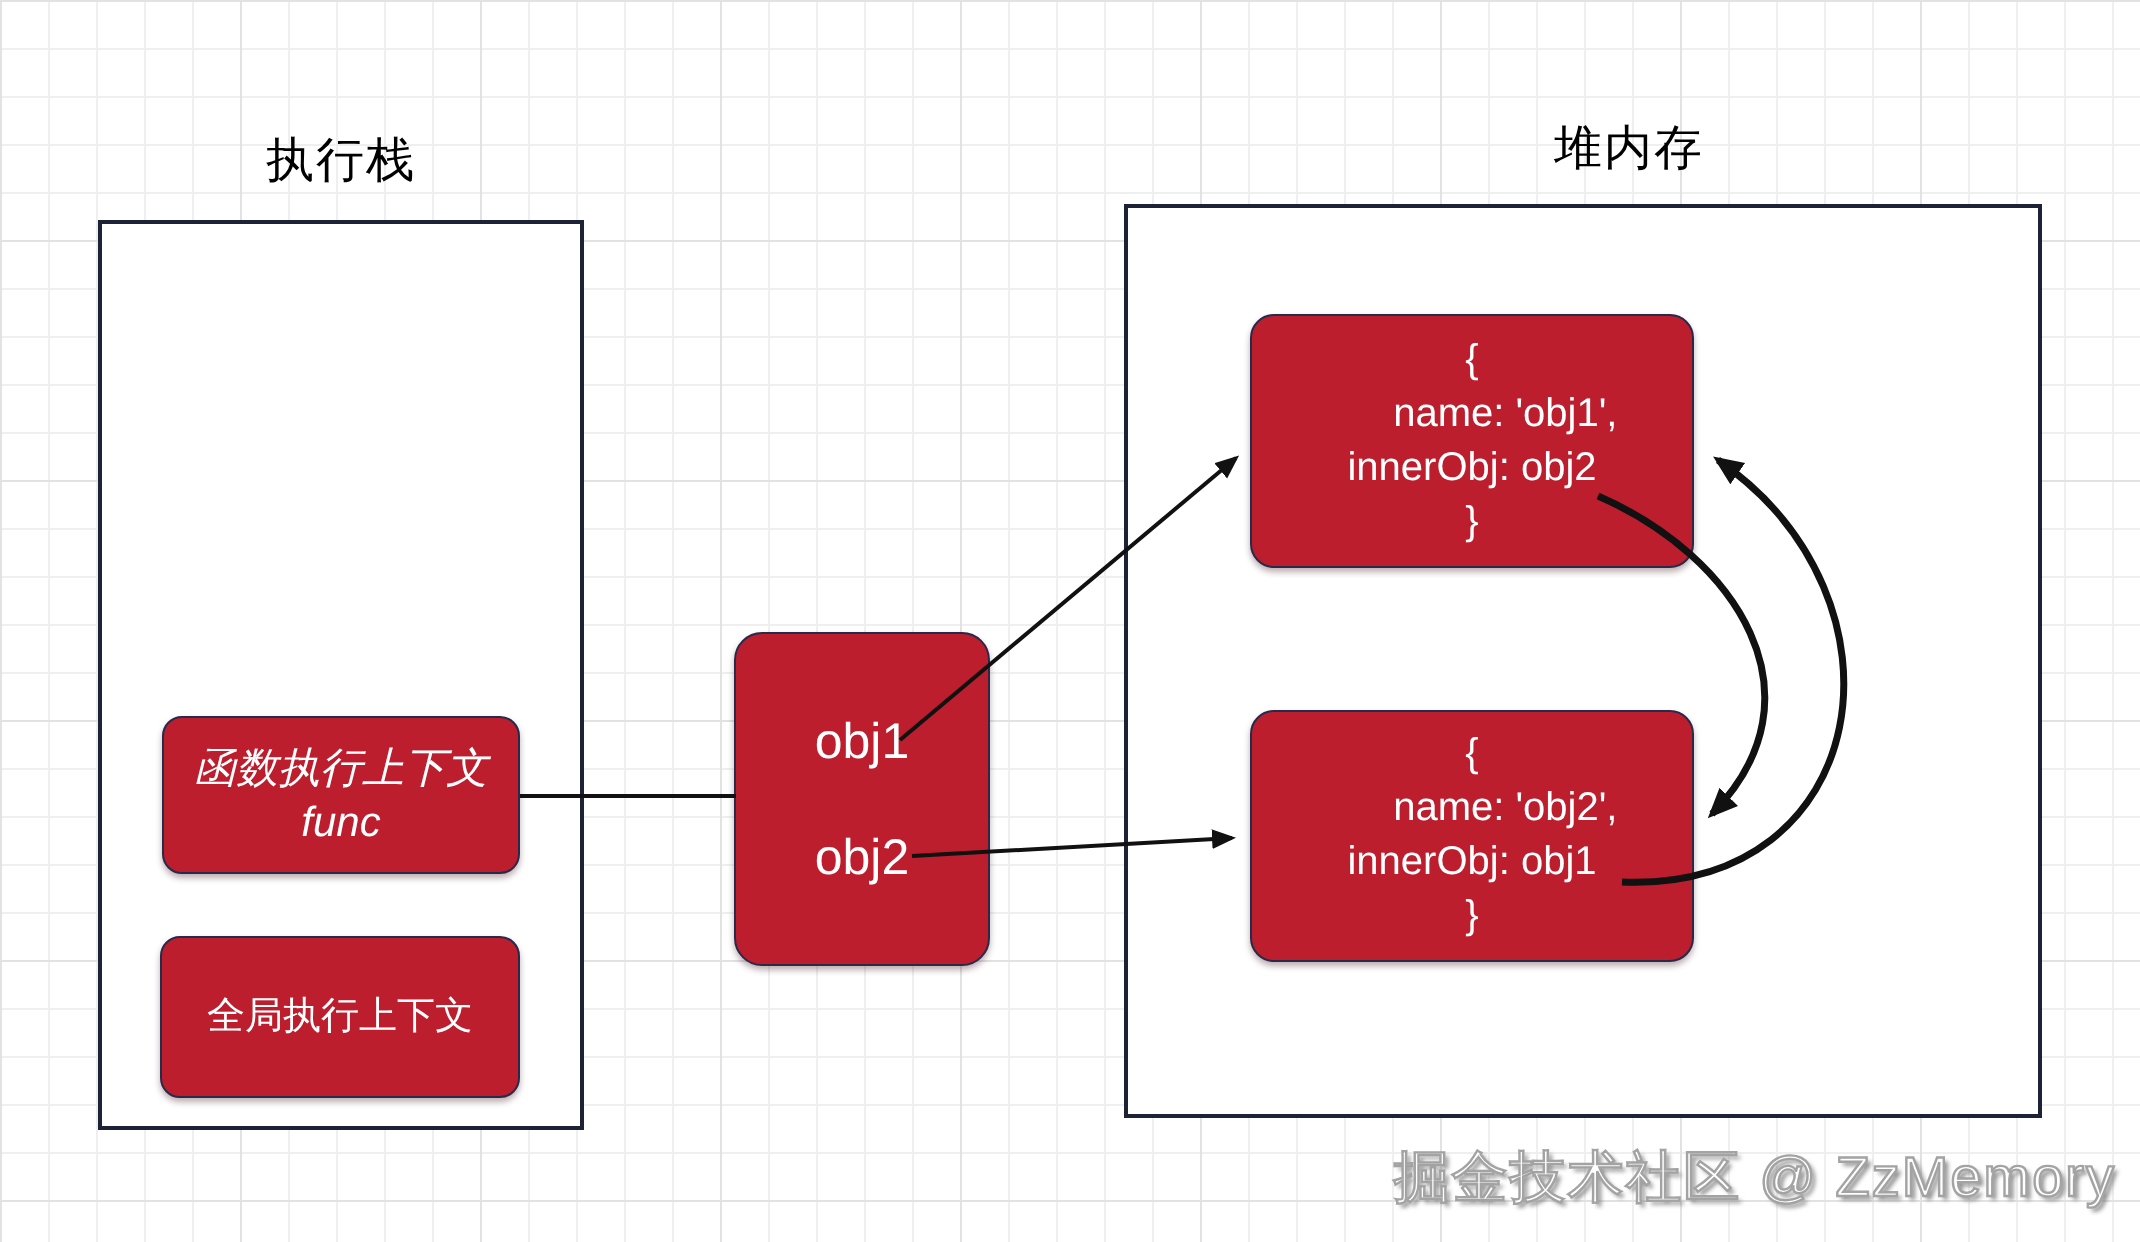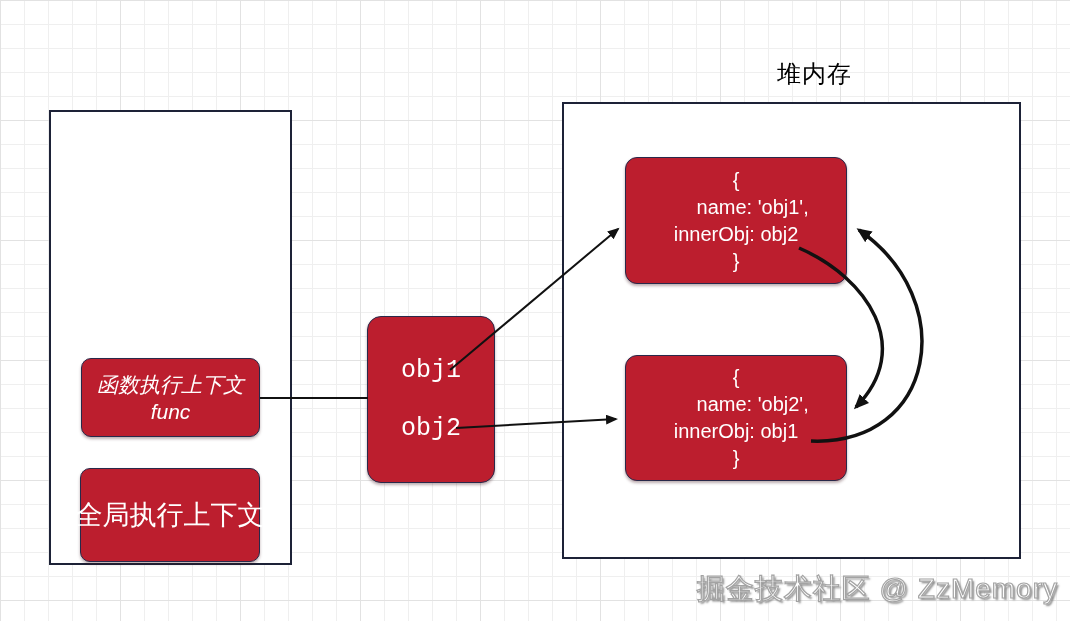--- a/index.html
+++ b/index.html
@@ -43,24 +43,24 @@
     align-items:center;
     justify-content:center;
     text-align:center;
     box-shadow:0 2px 3px rgba(60,20,30,0.35);
   }
   .red-node .pre{
     white-space:pre;
     text-align:center;
   }
   .func-node{left:81px;top:358px;width:179px;height:79px;border-radius:10px;font-size:21px;line-height:27px;font-style:italic;}
-  .global-node{left:80px;top:468px;width:180px;height:94px;border-radius:10px;font-size:27px;line-height:27px;}
+  .global-node{left:80px;top:468px;width:180px;height:81px;border-radius:10px;font-size:19px;line-height:27px;}
   .vars-node{
     left:367px;top:316px;width:128px;height:167px;border-radius:14px;
-    flex-direction:column;gap:28px;font-size:25px;line-height:30px;font-family:Liberation Mono, monospace;
+    flex-direction:column;gap:28px;font-size:25px;line-height:30px;
   }
   .heap-node{font-size:20px;line-height:27px;border-radius:12px;}
   .heap1-node{left:625px;top:157px;width:222px;height:127px;}
   .heap2-node{left:625px;top:355px;width:222px;height:126px;}
   .overlay{
     position:absolute;left:0;top:0;width:1070px;height:621px;
     pointer-events:none;
   }
   .overlay .thin{stroke:#111111;stroke-width:2;fill:none;}
   .overlay .thick{stroke:#111111;stroke-width:3.5;fill:none;}
@@ -77,20 +77,21 @@
   }
 </style>
 </head>
 <body>
 
 <div class="canvas">
 
   <div class="container-rect stack-rect"></div>
   <div class="container-rect heap-rect"></div>
 
+  <div class="section-title stack-title">执行栈</div>
   <div class="section-title heap-title">堆内存</div>
 
   <div class="red-node func-node">
     <span class="pre">函数执行上下文
 func</span>
   </div>
   <div class="red-node global-node">
     <span class="pre">全局执行上下文</span>
   </div>
 

